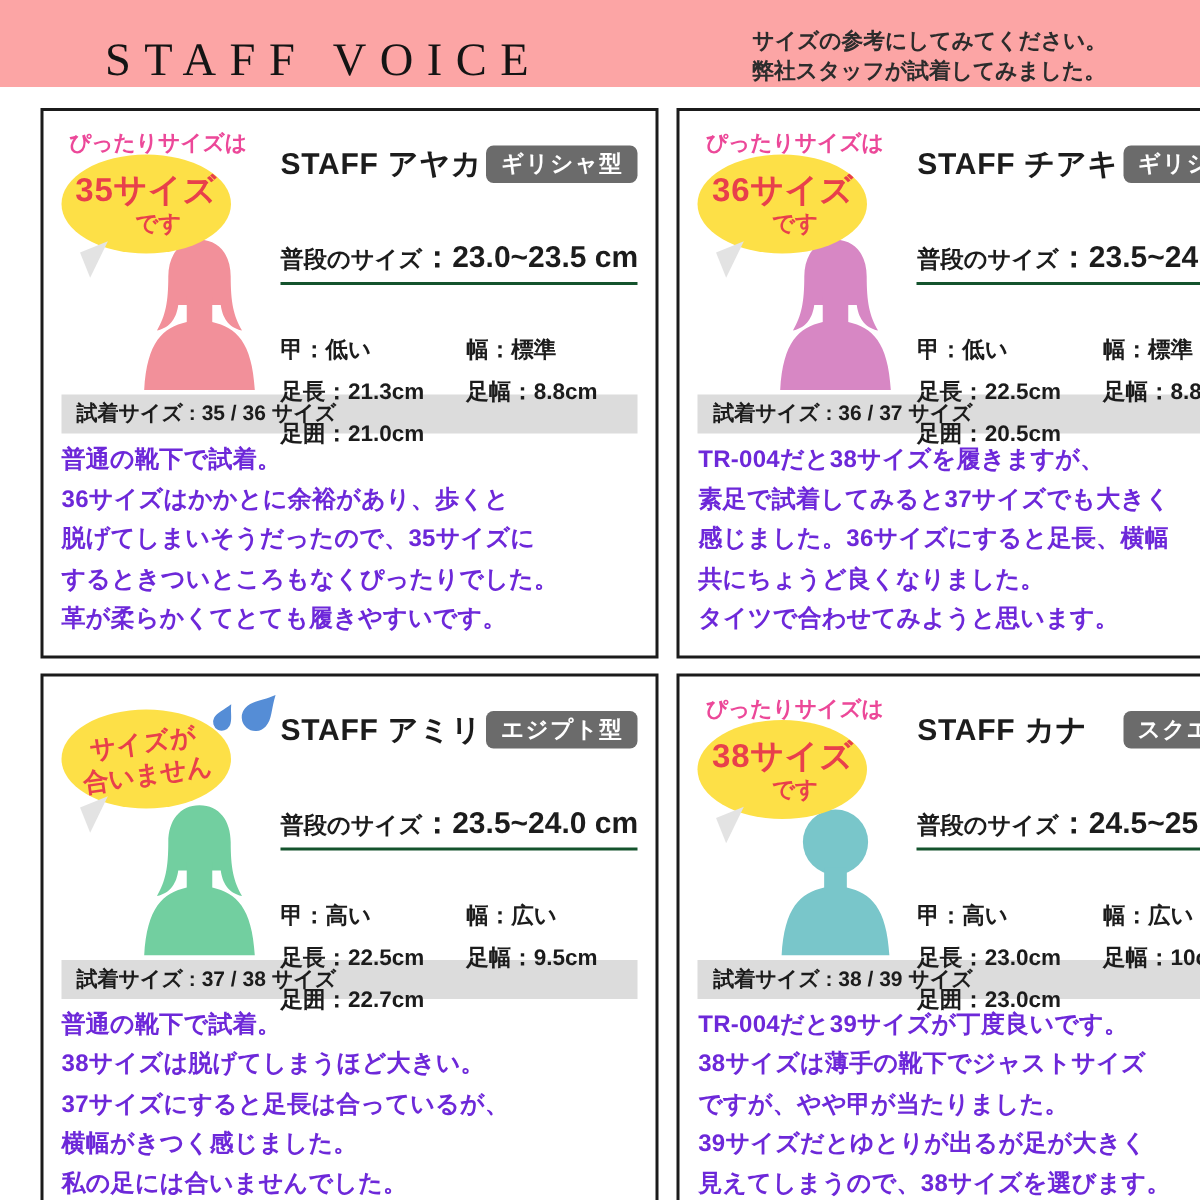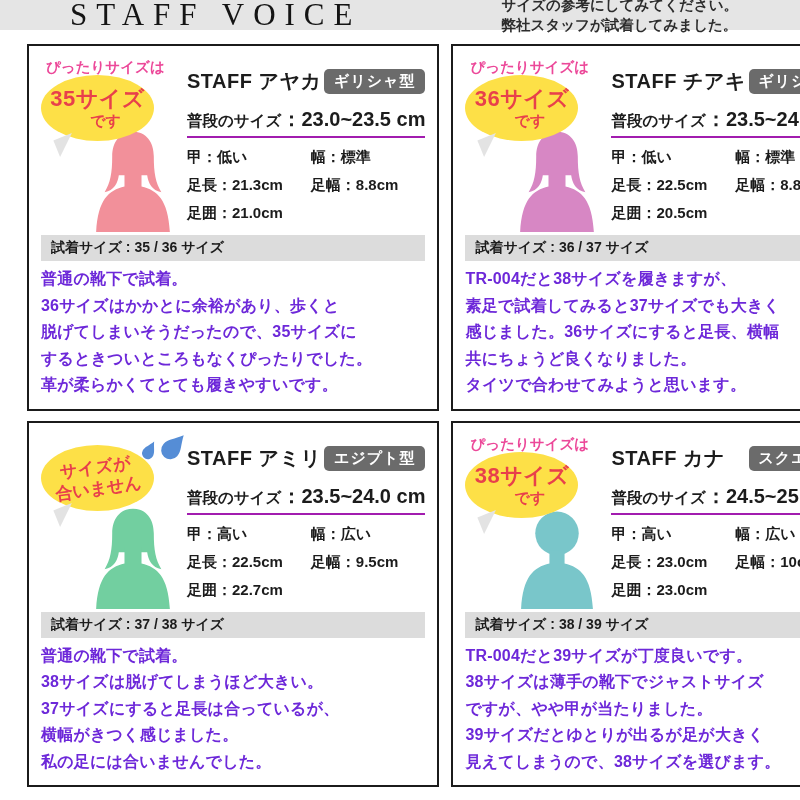--- a/index.html
+++ b/index.html
@@ -3,21 +3,21 @@
 <meta charset="utf-8">
 <style>
   html,body{margin:0;padding:0;}
   body{
     width:800px;height:800px;overflow:hidden;background:#ffffff;
     font-family:"Liberation Sans","DejaVu Sans",sans-serif;color:#1c1c1c;
     -webkit-font-smoothing:antialiased;
   }
   
   .page-header{
-    display:flex;align-items:center;height:30px;background:#e5e5e5;
+    display:flex;align-items:flex-end;height:58px;background:#fca5a5;
   }
   .page-title{
     font-family:"Liberation Serif","DejaVu Serif",serif;
     font-size:31px;letter-spacing:9px;margin-left:70px;color:#141414;white-space:nowrap;
   }
   .page-subtitle{
     margin-left:auto;margin-right:62px;font-size:14.5px;line-height:20px;
     font-weight:600;color:#2c2c2c;text-align:left;white-space:nowrap;
   }
   
@@ -47,29 +47,29 @@
   .bubble-l1{font-size:22px;font-weight:800;color:#e8404b;margin-top:9px;letter-spacing:0.5px;}
   .bubble-l2{font-size:15px;font-weight:800;color:#e8404b;margin-top:-2px;margin-left:16px;}
   .sweat-drops{position:absolute;top:-2px;left:96px;width:50px;height:44px;display:none;z-index:3;}
   .avatar{position:absolute;bottom:0;right:2px;width:96px;height:104px;z-index:0;}
   .avatar svg,.sweat-drops svg{display:block;width:100%;height:100%;}
   .card.alert .speech-bubble{top:14px;}
   .card.alert .bubble-l1{font-size:17px;margin-top:11px;transform:rotate(-8deg);margin-left:-4px;}
   .card.alert .bubble-l2{font-size:17px;margin-left:2px;transform:rotate(-8deg);}
   .card.alert .sweat-drops{display:block;}
   
-  .right-col{flex:1;padding-left:4px;display:flex;flex-direction:column;min-width:0;}
+  .right-col{flex:1;padding-left:4px;display:flex;flex-direction:column;min-width:0;gap:24px;}
   .name-row{display:flex;align-items:center;justify-content:space-between;margin-top:14px;}
   .staff-name{font-size:20px;font-weight:800;letter-spacing:0.5px;white-space:nowrap;}
   .foot-type-badge{
     background:#6b6b6b;color:#fff;font-size:15px;font-weight:700;
     padding:3px 10px;border-radius:5px;letter-spacing:1px;white-space:nowrap;
   }
   .usual-row{
-    margin-top:11px;border-bottom:2px solid #a21caf;padding-bottom:3px;
+    margin-top:11px;border-bottom:2px solid #14532d;padding-bottom:3px;
     display:flex;align-items:baseline;white-space:nowrap;
   }
   .usual-label{font-size:15.5px;font-weight:800;}
   .usual-value{font-size:20px;font-weight:800;}
   .meas-grid{
     display:grid;grid-template-columns:1.08fr 1fr;row-gap:9px;
     margin-top:10px;font-size:15px;font-weight:700;
   }
   .meas-item{white-space:nowrap;}
   

